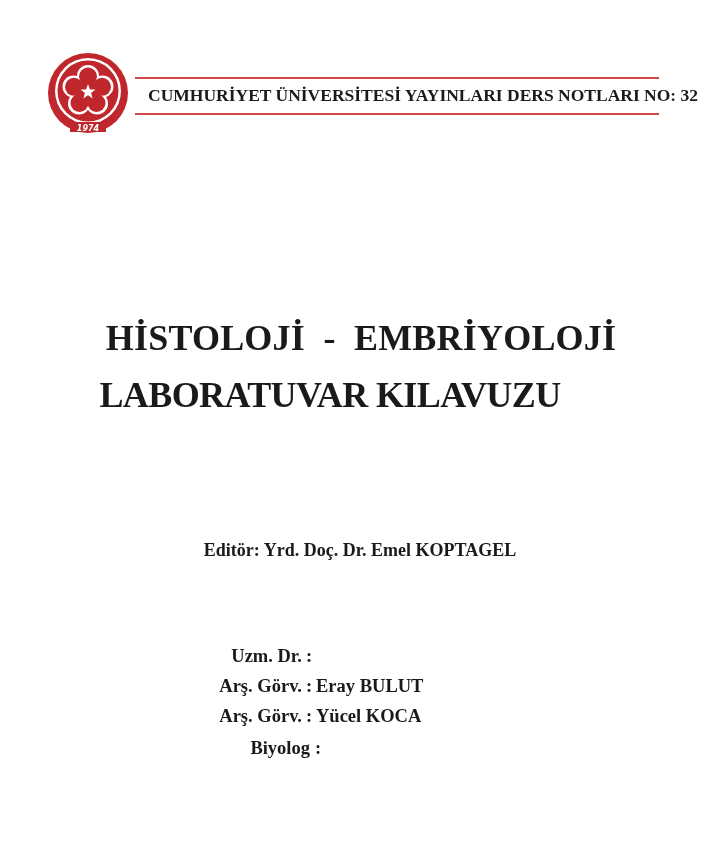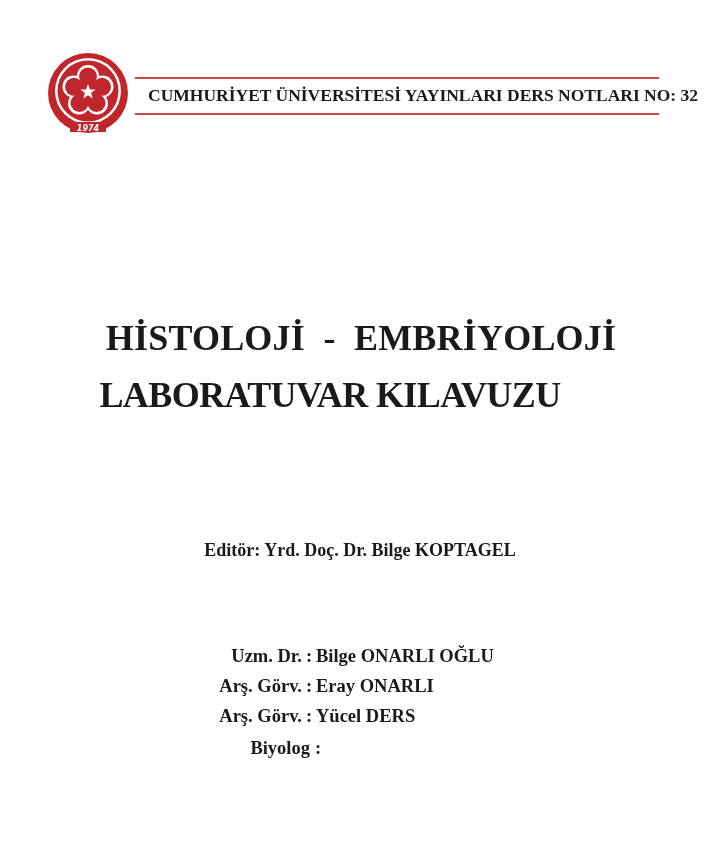--- a/index.html
+++ b/index.html
@@ -58,35 +58,34 @@
   </svg>
 </div>
 
 <div class="abs rule top"></div>
 <div class="abs series">CUMHURİYET ÜNİVERSİTESİ YAYINLARI DERS NOTLARI NO: 32</div>
 <div class="abs rule bottom"></div>
 
 <div class="abs title1">HİSTOLOJİ  -  EMBRİYOLOJİ</div>
 <div class="abs title2">LABORATUVAR KILAVUZU</div>
 
-<div class="abs editor">Editör: Yrd. Doç. Dr. Bilge KOPTAGEL</div>
+<div class="abs editor">Editör: Yrd. Doç. Dr. Emel KOPTAGEL</div>
 
 <div class="abs staff">
   <div class="staff-row" style="top:0; left:0; width:714px;">
     <span class="role" style="right:412px;">Uzm. Dr.</span>
     <span class="sep" style="left:306px;">:</span>
-    <span class="name" style="left:316px;">Bilge ONARLI OĞLU</span>
   </div>
   <div class="staff-row" style="top:30px; left:0; width:714px;">
     <span class="role" style="right:412px;">Arş. Görv.</span>
     <span class="sep" style="left:306px;">:</span>
-    <span class="name" style="left:316px;">Eray ONARLI</span>
+    <span class="name" style="left:316px;">Eray BULUT</span>
   </div>
   <div class="staff-row" style="top:60px; left:0; width:714px;">
     <span class="role" style="right:412px;">Arş. Görv.</span>
     <span class="sep" style="left:306px;">:</span>
-    <span class="name" style="left:316px;">Yücel DERS</span>
+    <span class="name" style="left:316px;">Yücel KOCA</span>
   </div>
   <div class="staff-row" style="top:92px; left:0; width:714px;">
     <span class="role" style="right:404px;">Biyolog</span>
     <span class="sep" style="left:315px;">:</span>
   </div>
 </div>
 
 </body></html>

